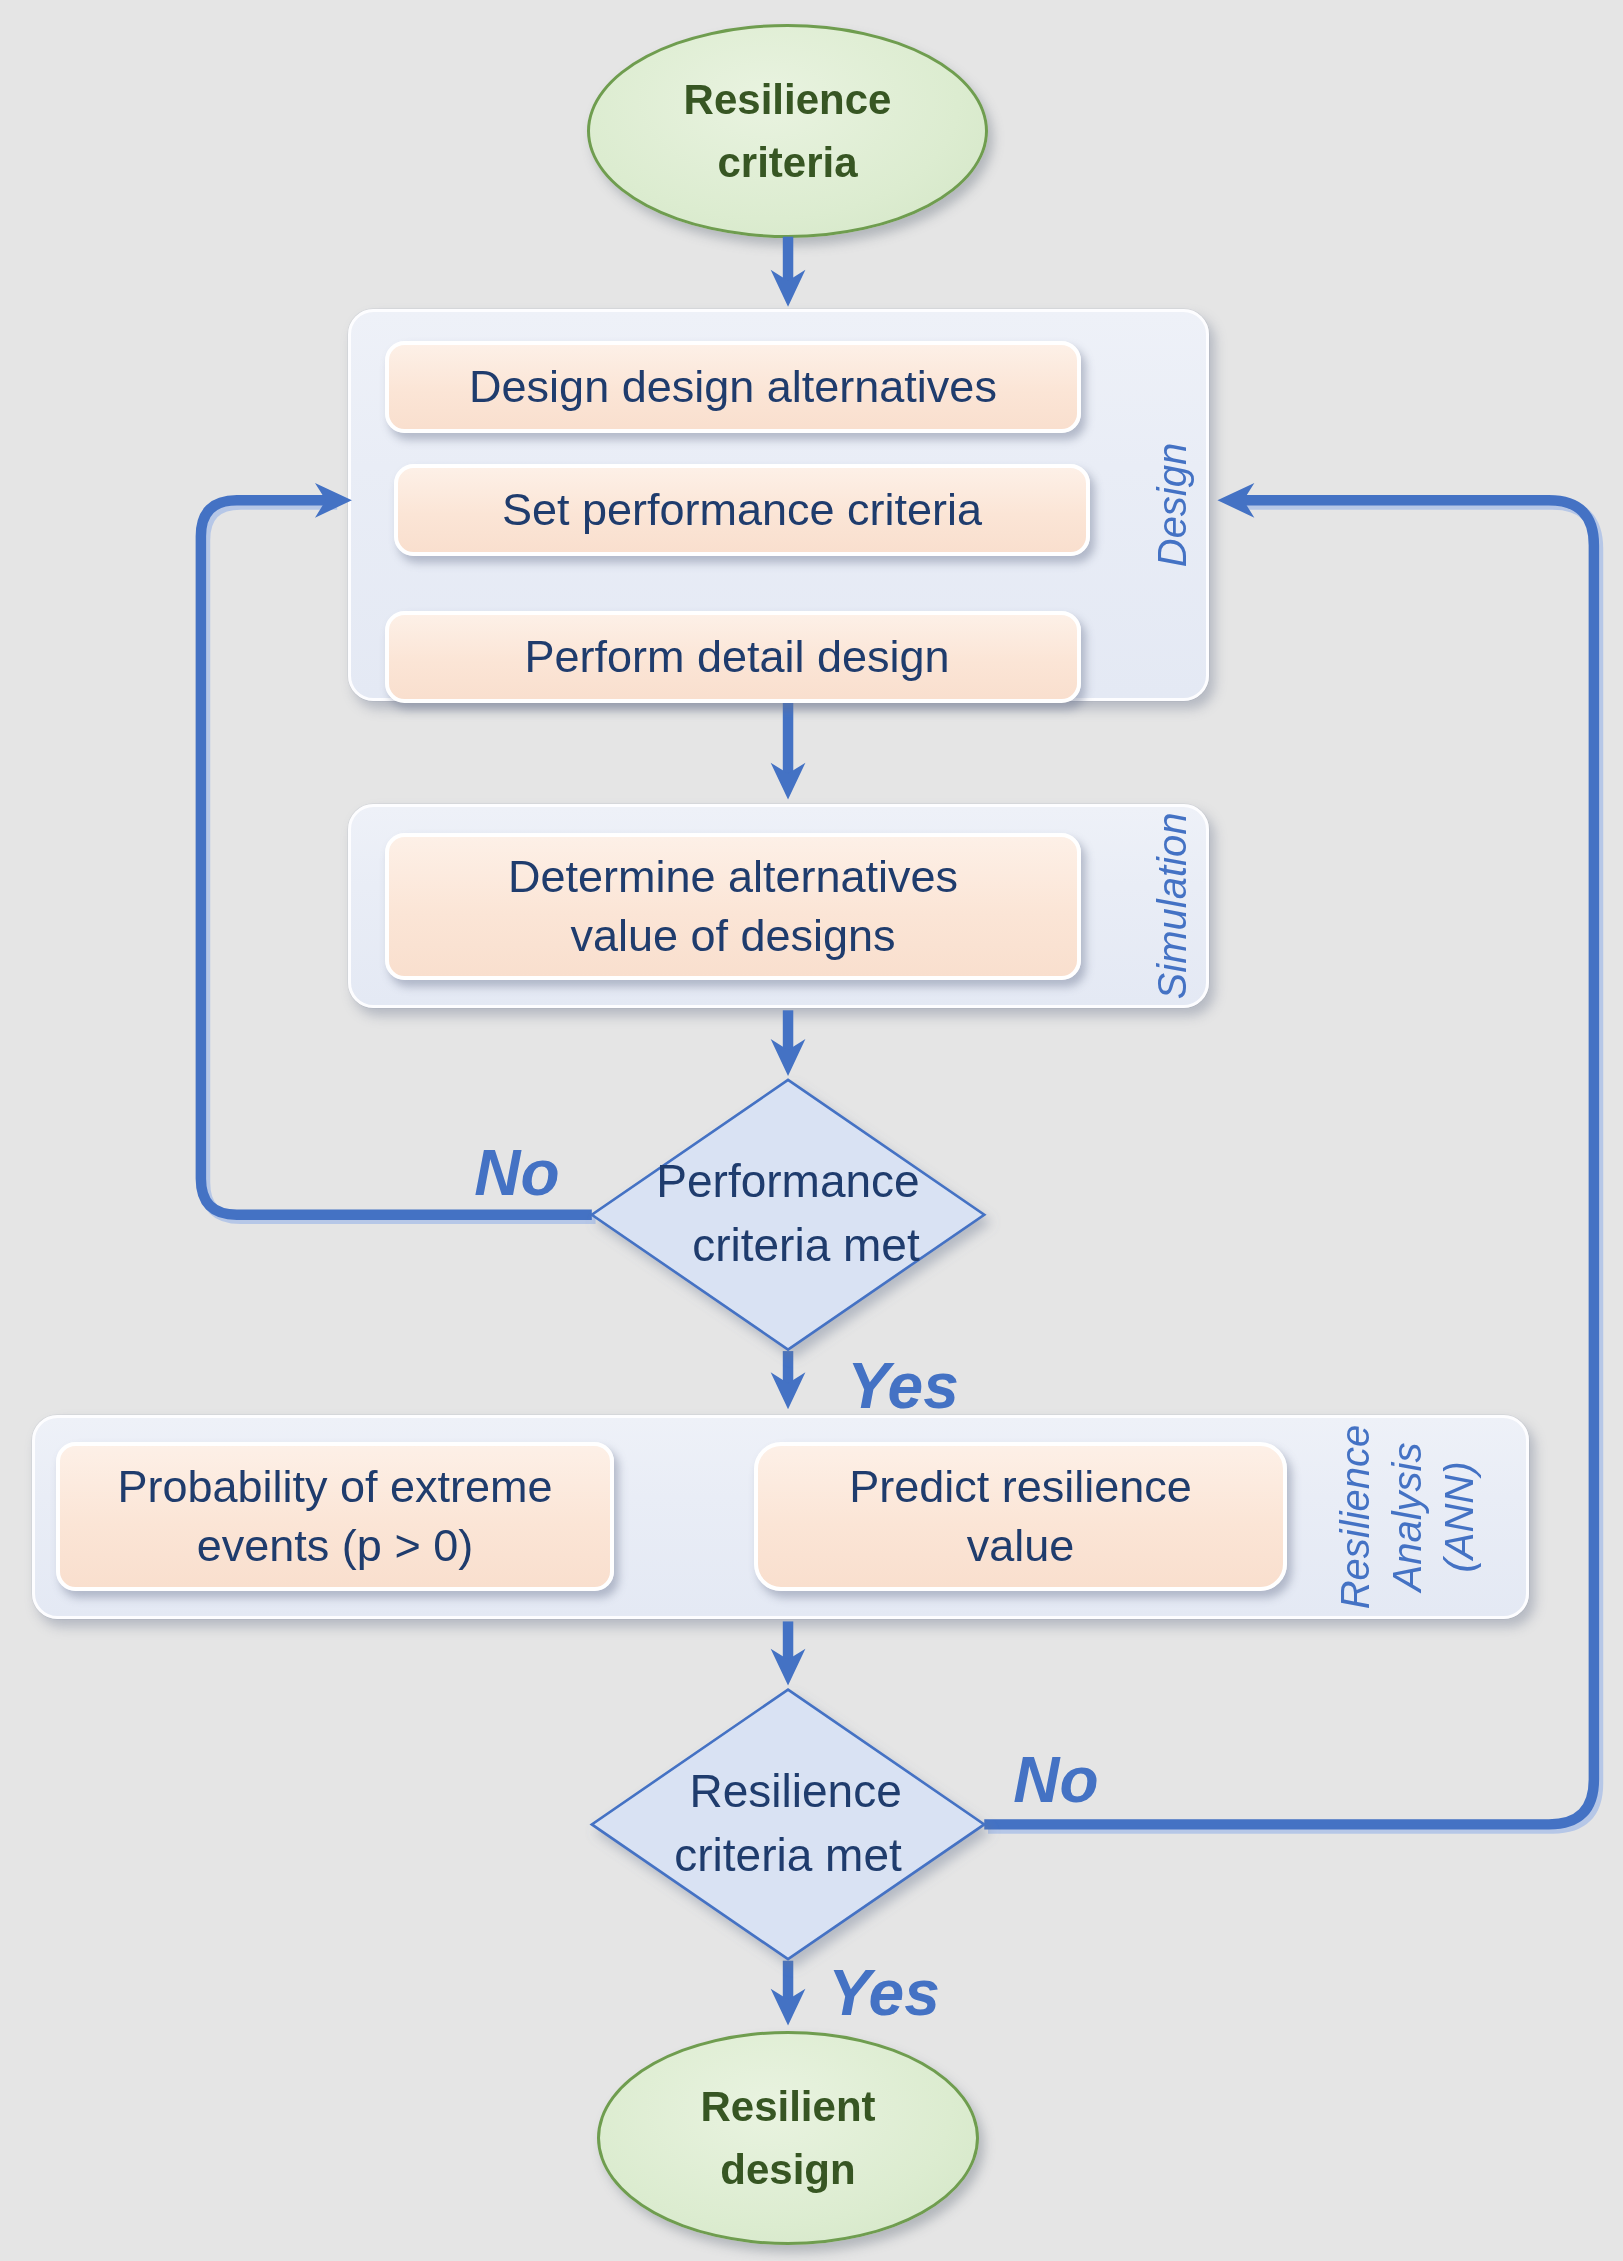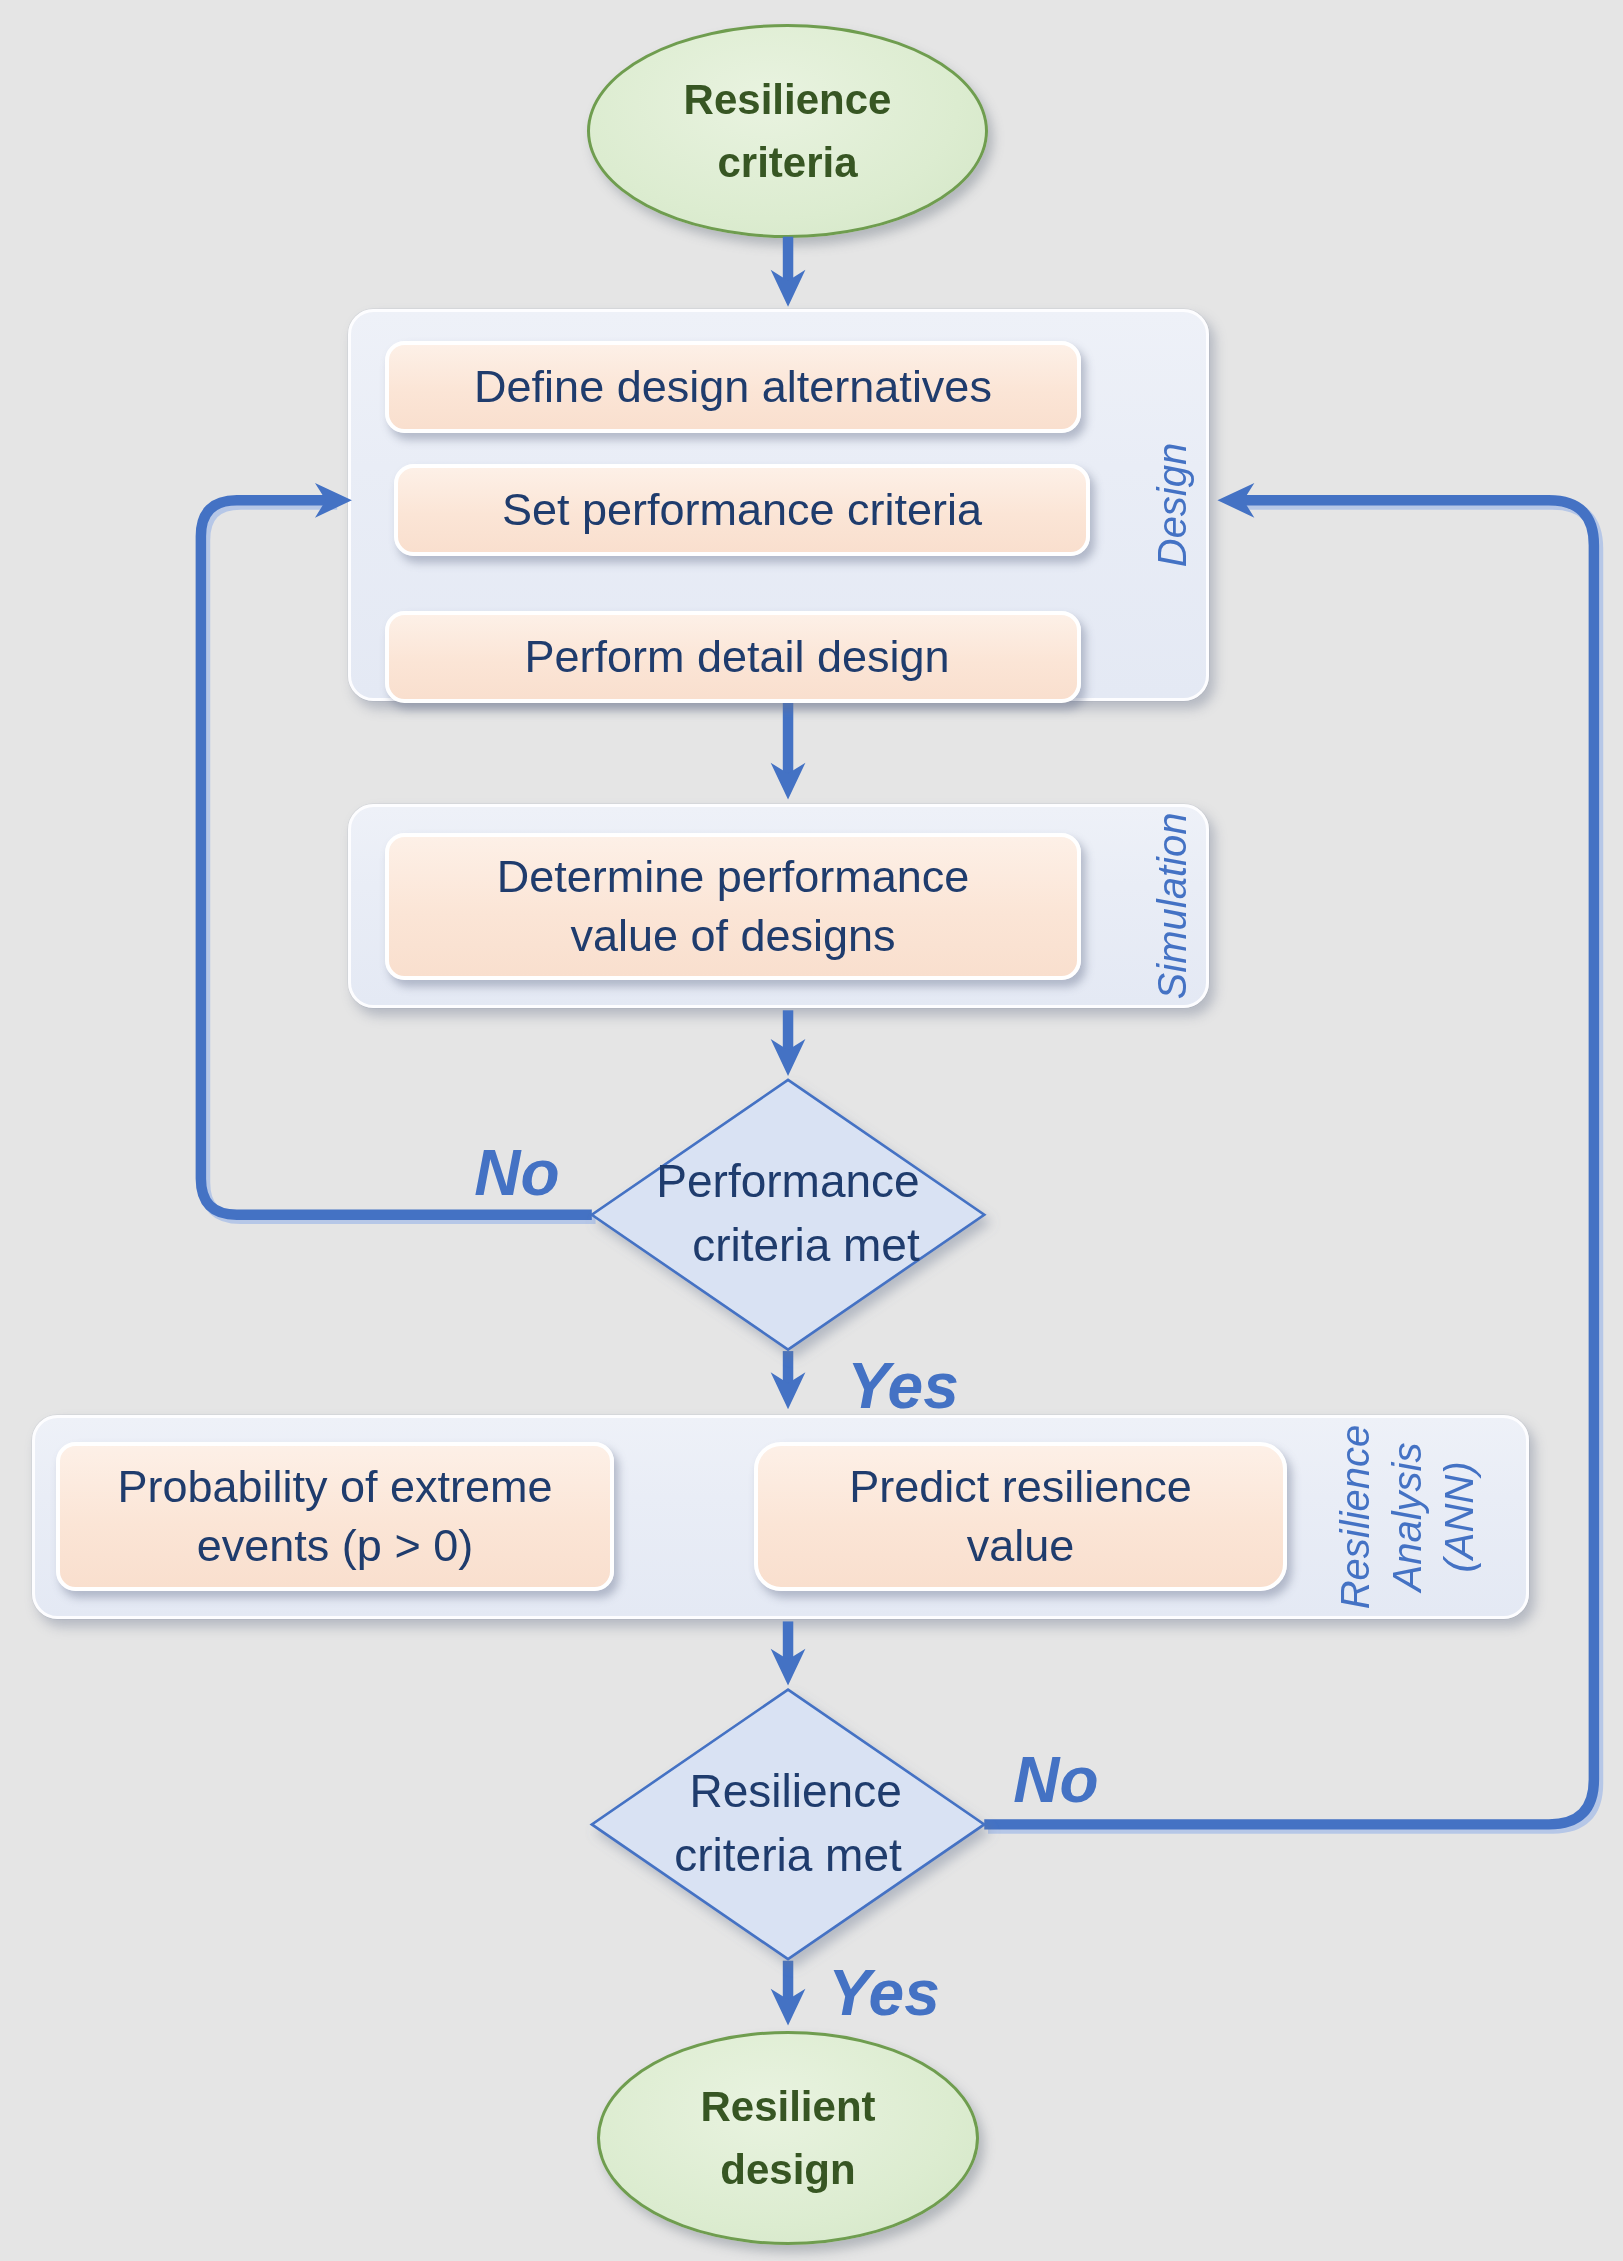--- a/index.html
+++ b/index.html
@@ -96,27 +96,27 @@
 <body>
 
 <div class="canvas">
 
   <div class="ellipse" style="left:587px; top:24px; width:401px; height:214px;">
     <span>Resilience
 criteria</span>
   </div>
 
   <div class="group" style="left:348px; top:309px; width:861px; height:392px;"></div>
-  <div class="step" style="left:385px; top:341px; width:696px; height:92px;">Define design alternatives</div>
+  <div class="step" style="left:385px; top:341px; width:696px; height:92px;">Design design alternatives</div>
   <div class="step" style="left:394px; top:464px; width:696px; height:92px;text-align:center;">Set performance criteria</div>
   <div class="step" style="left:385px; top:611px; width:696px; height:92px;padding-left:8px;">Perform detail design</div>
   <div class="group-label" style="left:1172px; top:505px;">Design</div>
 
   <div class="group" style="left:348px; top:804px; width:861px; height:204px;"></div>
-  <div class="step" style="left:385px; top:833px; width:696px; height:147px;">Determine performance
+  <div class="step" style="left:385px; top:833px; width:696px; height:147px;">Determine alternatives
 value of designs</div>
   <div class="group-label" style="left:1172px; top:906px;">Simulation</div>
 
   <div class="group" style="left:32px; top:1415px; width:1497px; height:204px;"></div>
   <div class="step" style="left:56px; top:1442px; width:558px; height:149px;">Probability of extreme
 events (p &gt; 0)</div>
   <div class="step" style="left:754px; top:1442px; width:533px; height:149px;border-radius:27px;">Predict resilience
 value</div>
   <div class="group-label" style="left:1407px; top:1517px;">Resilience
 Analysis

